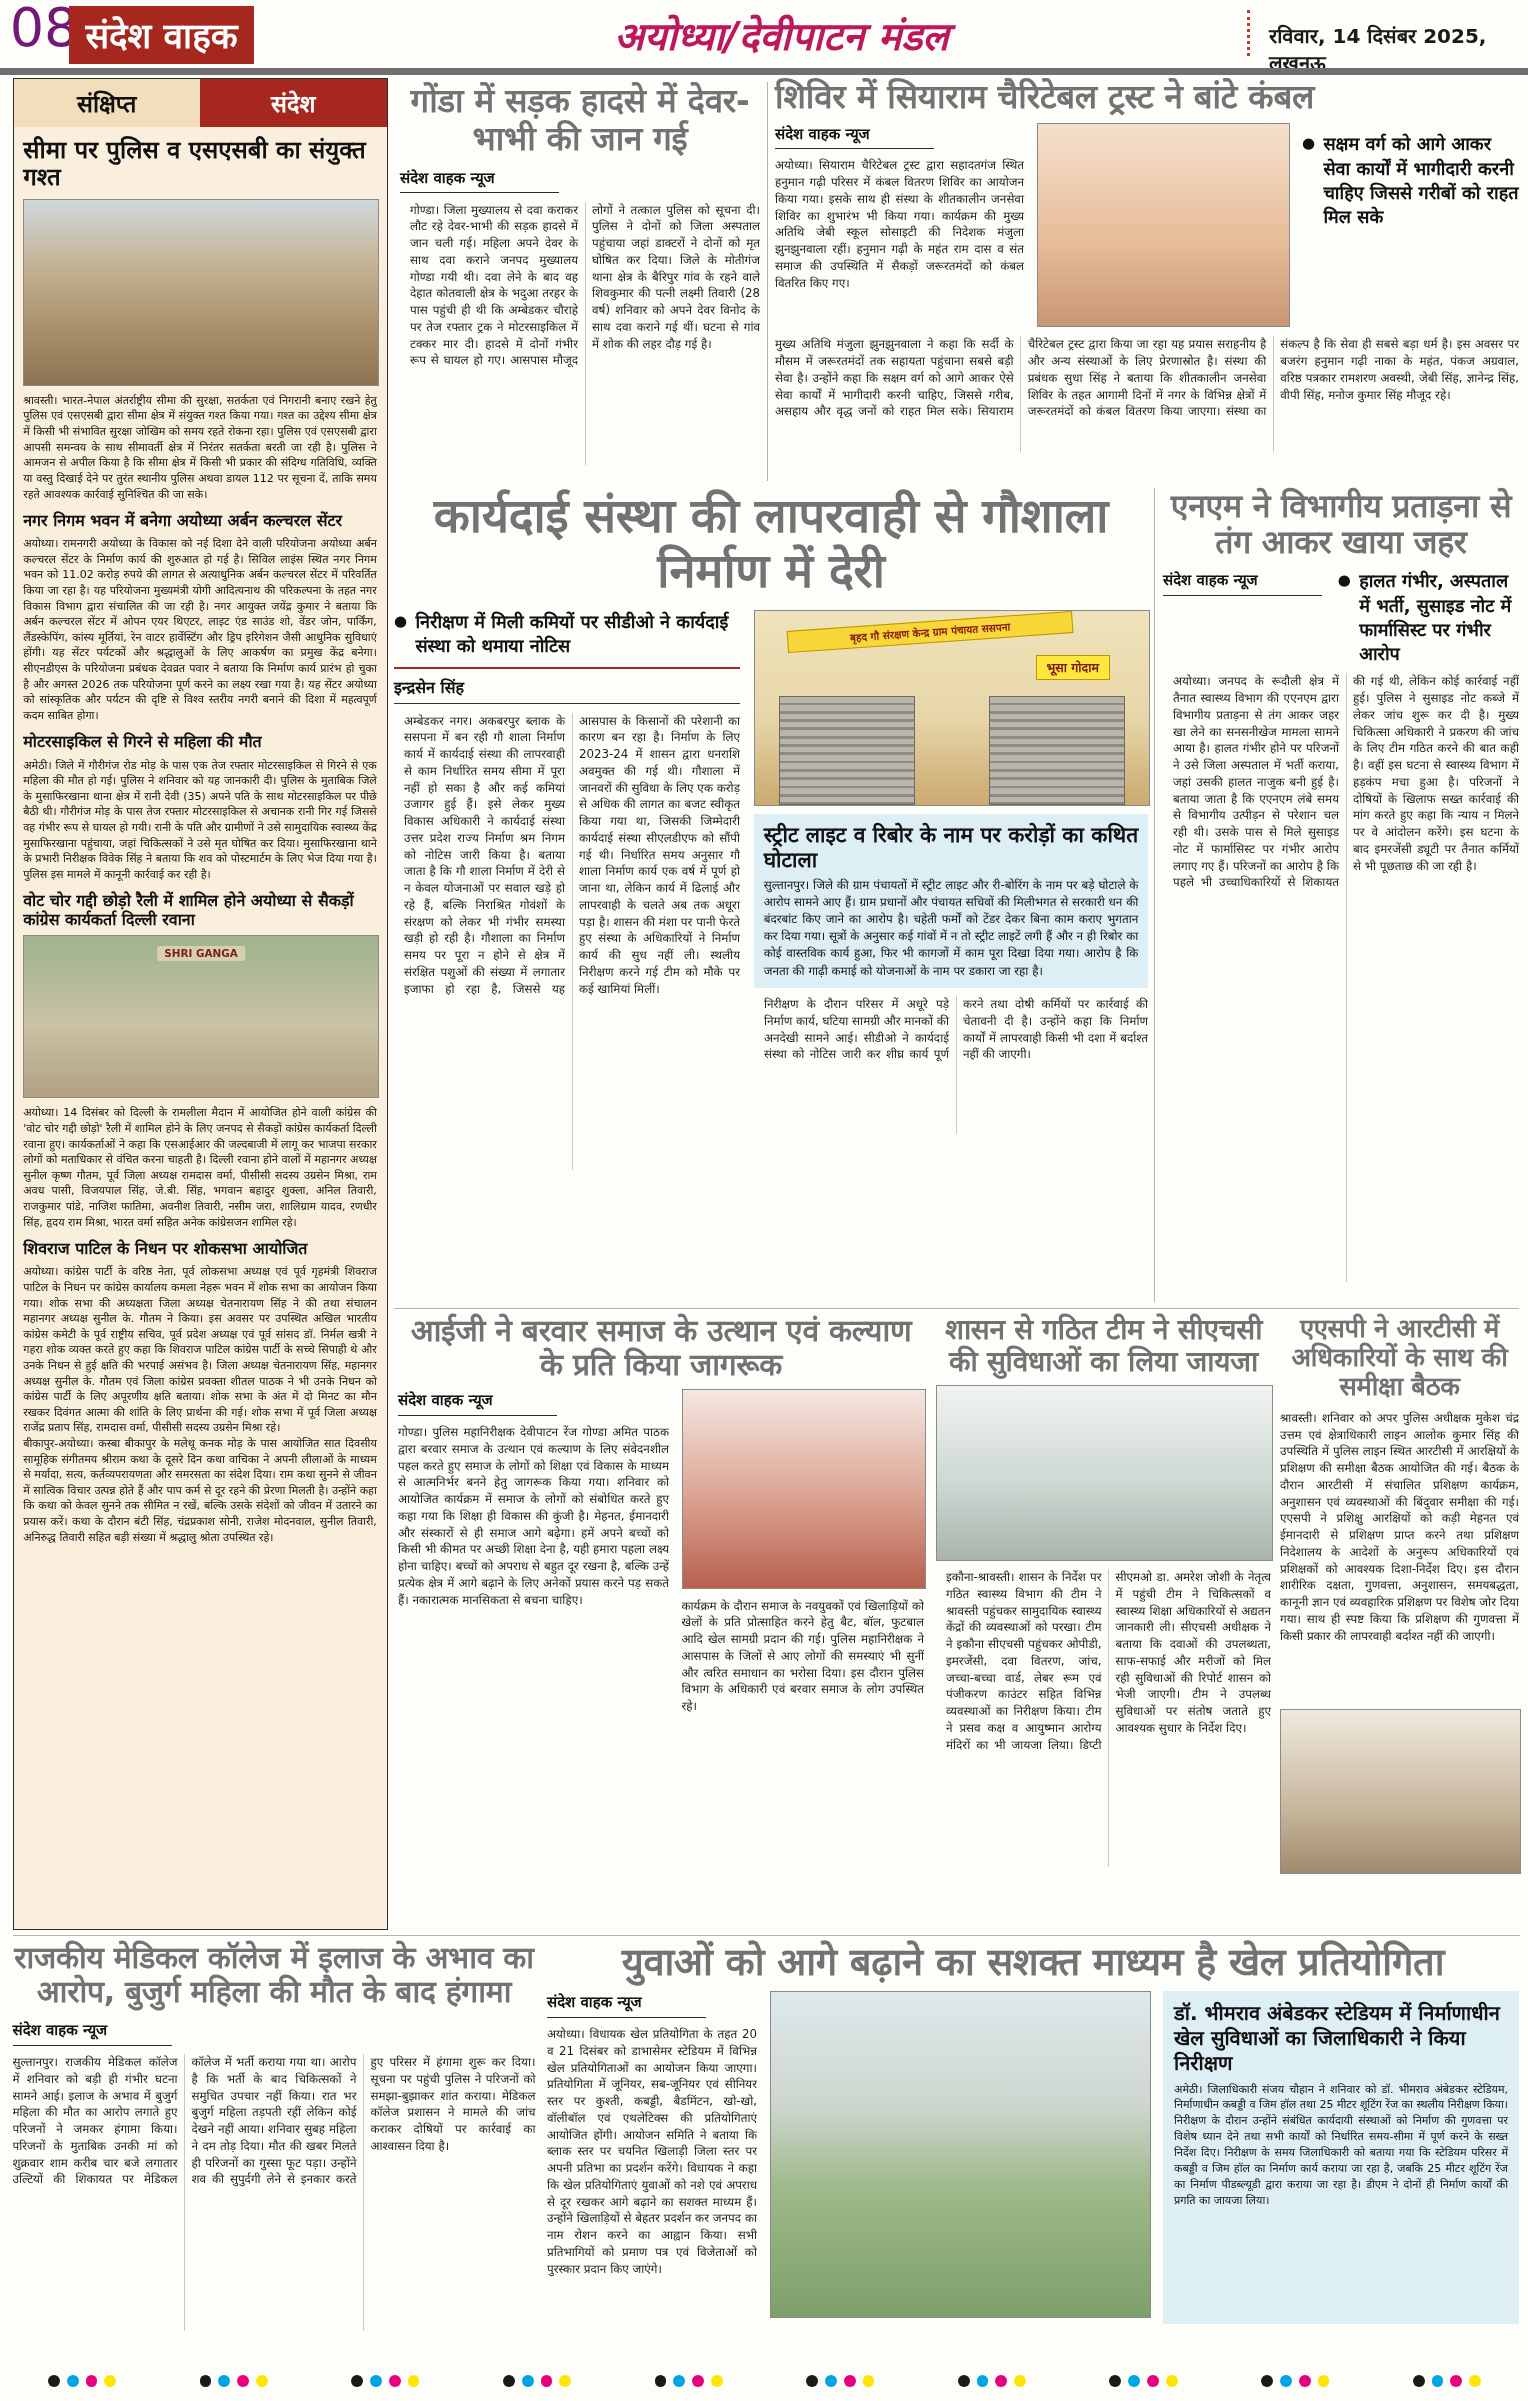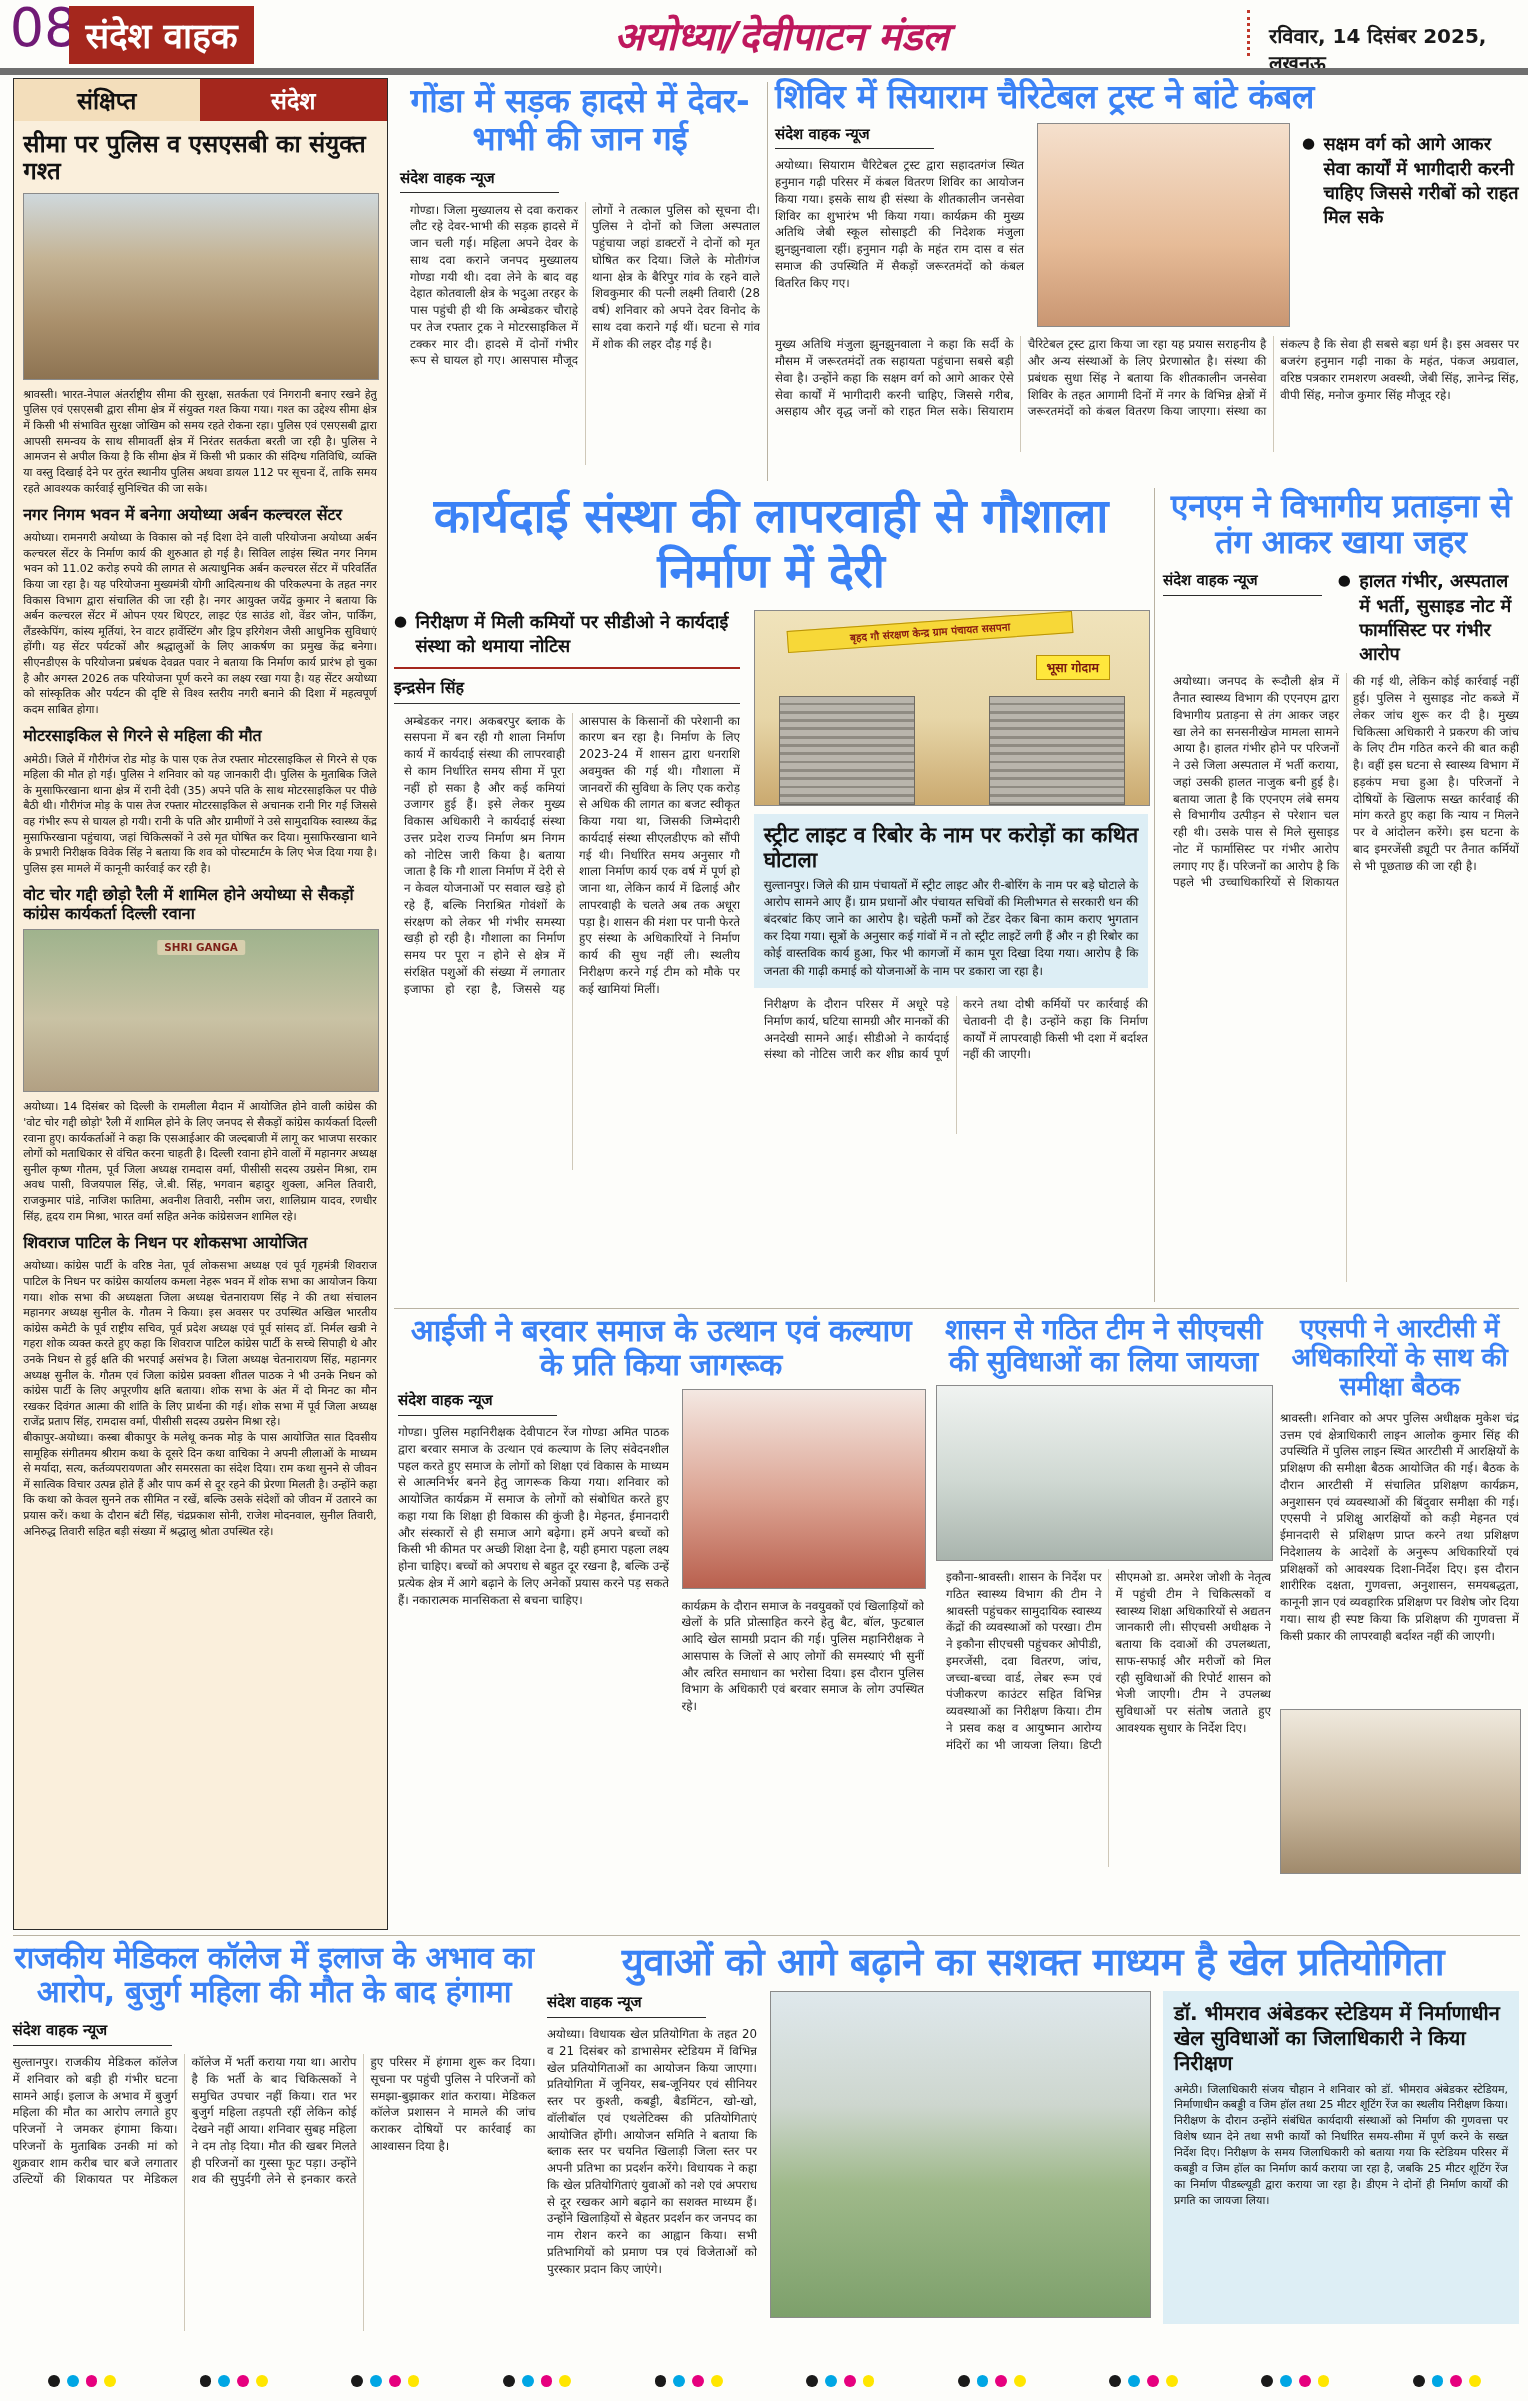--- a/index.html
+++ b/index.html
@@ -10,36 +10,36 @@
   
   .page-num{left:9.7px;top:1.4px;font-size:54px;font-weight:400;color:#701a75;line-height:1;}
   .paper-name{left:69px;top:5.5px;width:185px;height:58px;background:#a5271d;color:#fff;
               display:flex;align-items:center;justify-content:center;font-size:35px;font-weight:800;}
   .section-title{left:17px;top:8.3px;width:100%;text-align:center;font-size:39px;font-weight:800;color:#be185d;font-style:italic;}
   .date-sep{left:1247px;top:9.7px;height:46px;border-left:3.5px dotted #c0392b;}
   .date-line{left:1269px;top:22px;font-size:20px;font-weight:600;color:#1a1a1a;}
   .gray-bar{left:0;top:68px;width:1529px;height:7px;background:#6f6f6f;}
 
   
-  .hl{font-weight:800;color:#3b82f6;line-height:1.14;letter-spacing:-0.3px;}
+  .hl{font-weight:800;color:#737373;line-height:1.14;letter-spacing:-0.3px;}
   .body-text{font-size:11.8px;line-height:1.42;text-align:justify;color:#1c1c1c;}
   .cols2{column-count:2;column-gap:14px;column-rule:0.7px solid #cfc8b8;margin-left:10px;}
   .cols3{column-count:3;column-gap:14px;column-rule:0.7px solid #cfc8b8;}
   .byline{font-weight:700;font-size:15px;color:#111;}
   .byline-rule{width:159px;border-bottom:1.4px solid #2b2b2b;margin:5.5px 0 8.3px;}
   .bullet-row{display:flex;gap:8.3px;align-items:flex-start;}
   .bullet-dot{font-size:15px;line-height:1.5;}
   .bullet-text{font-weight:800;font-size:18px;line-height:1.35;}
   .photo{border:0.7px solid #8a8a8a;position:relative;overflow:hidden;}
   .vline{border-left:0.7px solid #b9b2a2;}
   .hline{border-top:0.7px solid #b9b2a2;}
 
   
   .brief{left:12.5px;top:78px;width:375px;height:1852px;background:#faefdc;border:1.4px solid #2b2b2b;box-sizing:border-box;}
-  .brief-tabs{display:flex;height:42px;}
+  .brief-tabs{display:flex;height:48px;}
   .brief-tab-left{flex:1;background:#f3debb;color:#111;display:flex;align-items:center;justify-content:center;
                   font-size:23.5px;font-weight:800;}
   .brief-tab-right{flex:1;background:#a5271d;color:#fff;display:flex;align-items:center;justify-content:center;
                    font-size:23.5px;font-weight:800;}
   .brief-inner{padding:8.3px 9.7px;}
   .brief-h1{font-size:24px;font-weight:800;line-height:1.15;margin:1.4px 0 7px;}
   .brief-h2{font-size:16px;font-weight:700;line-height:1.18;margin:9.7px 0 5.5px;}
   .brief-body{font-size:11px;line-height:1.42;text-align:justify;}
   .photo-patrol{width:100%;height:185px;margin:1.4px 0 7px;
     background:linear-gradient(180deg,#cfd8dc 0%,#c4b394 35%,#a98f6b 70%,#8d7352 100%);}

